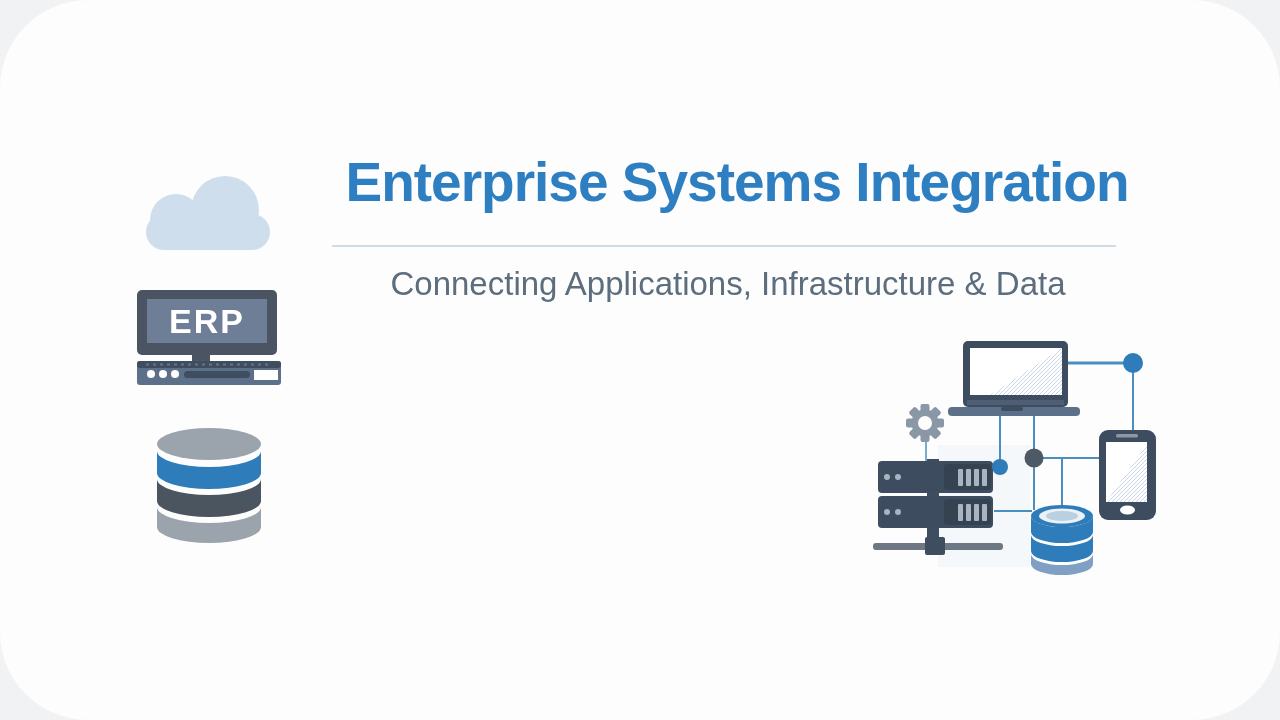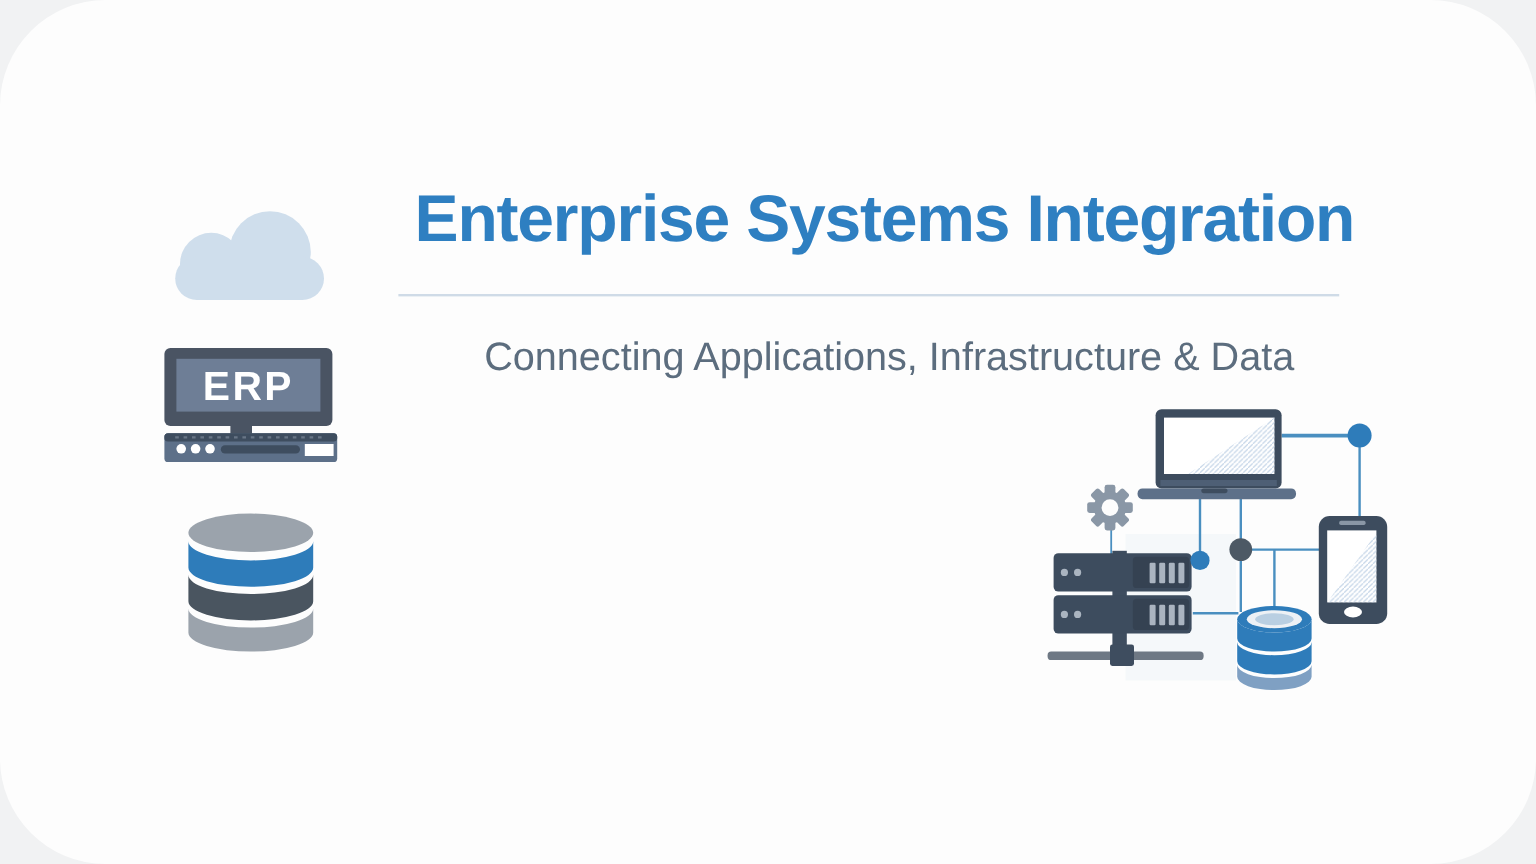--- a/index.html
+++ b/index.html
@@ -18,21 +18,21 @@
     font-size:55px;font-weight:bold;letter-spacing:-1px;line-height:1.05;
     color:var(--title_blue,#2e7fc1);margin:12px;
   }
   #divider{
     left:332px;top:245px;width:784px;height:2px;
     background:var(--divider,#cfdbe7);
   }
   #subtitle{
     left:280px;top:263px;width:890px;text-align:center;
     font-size:33px;font-weight:400;line-height:1.1;
-    color:var(--subtitle_gray,#5c6d7e);margin:16px;
+    color:var(--subtitle_gray,#5c6d7e);margin:3px;
   }
   
   .f-cloud{fill:var(--cloud)}
   .f-frame{fill:var(--erp_frame)}
   .f-screen{fill:var(--erp_screen)}
   .f-slate{fill:var(--dark_slate)}
   .f-mid{fill:var(--mid_slate)}
   .f-accent{fill:var(--accent_blue)}
   .f-gear{fill:var(--gear_gray)}
   .f-dbgray{fill:var(--db_gray)}

